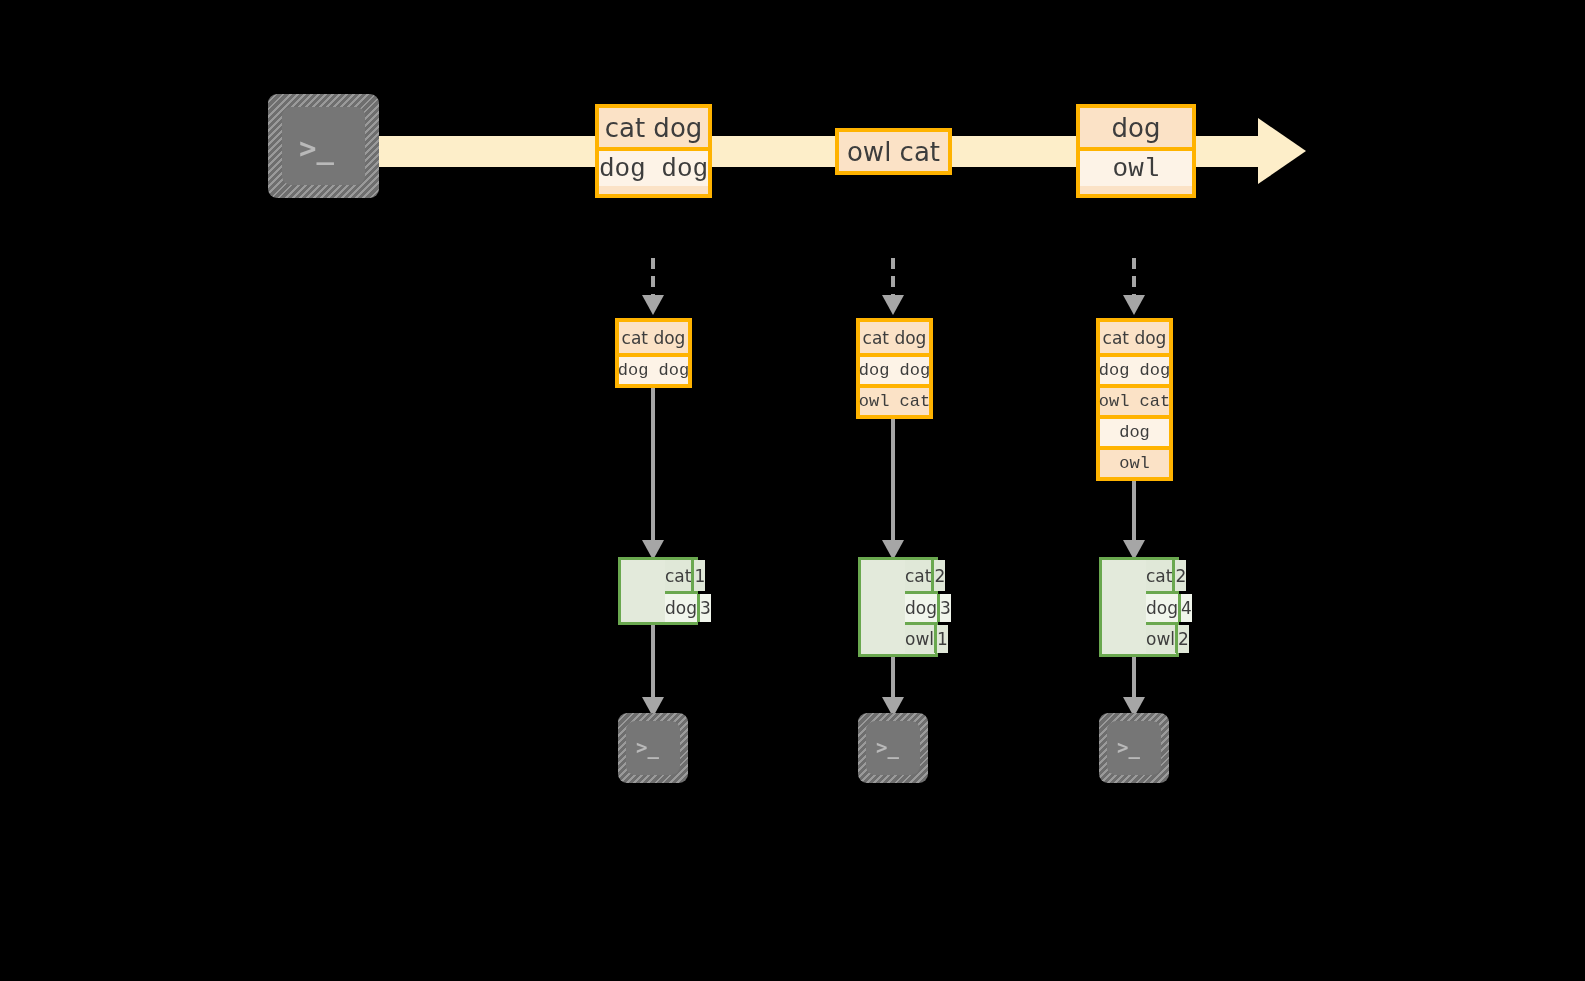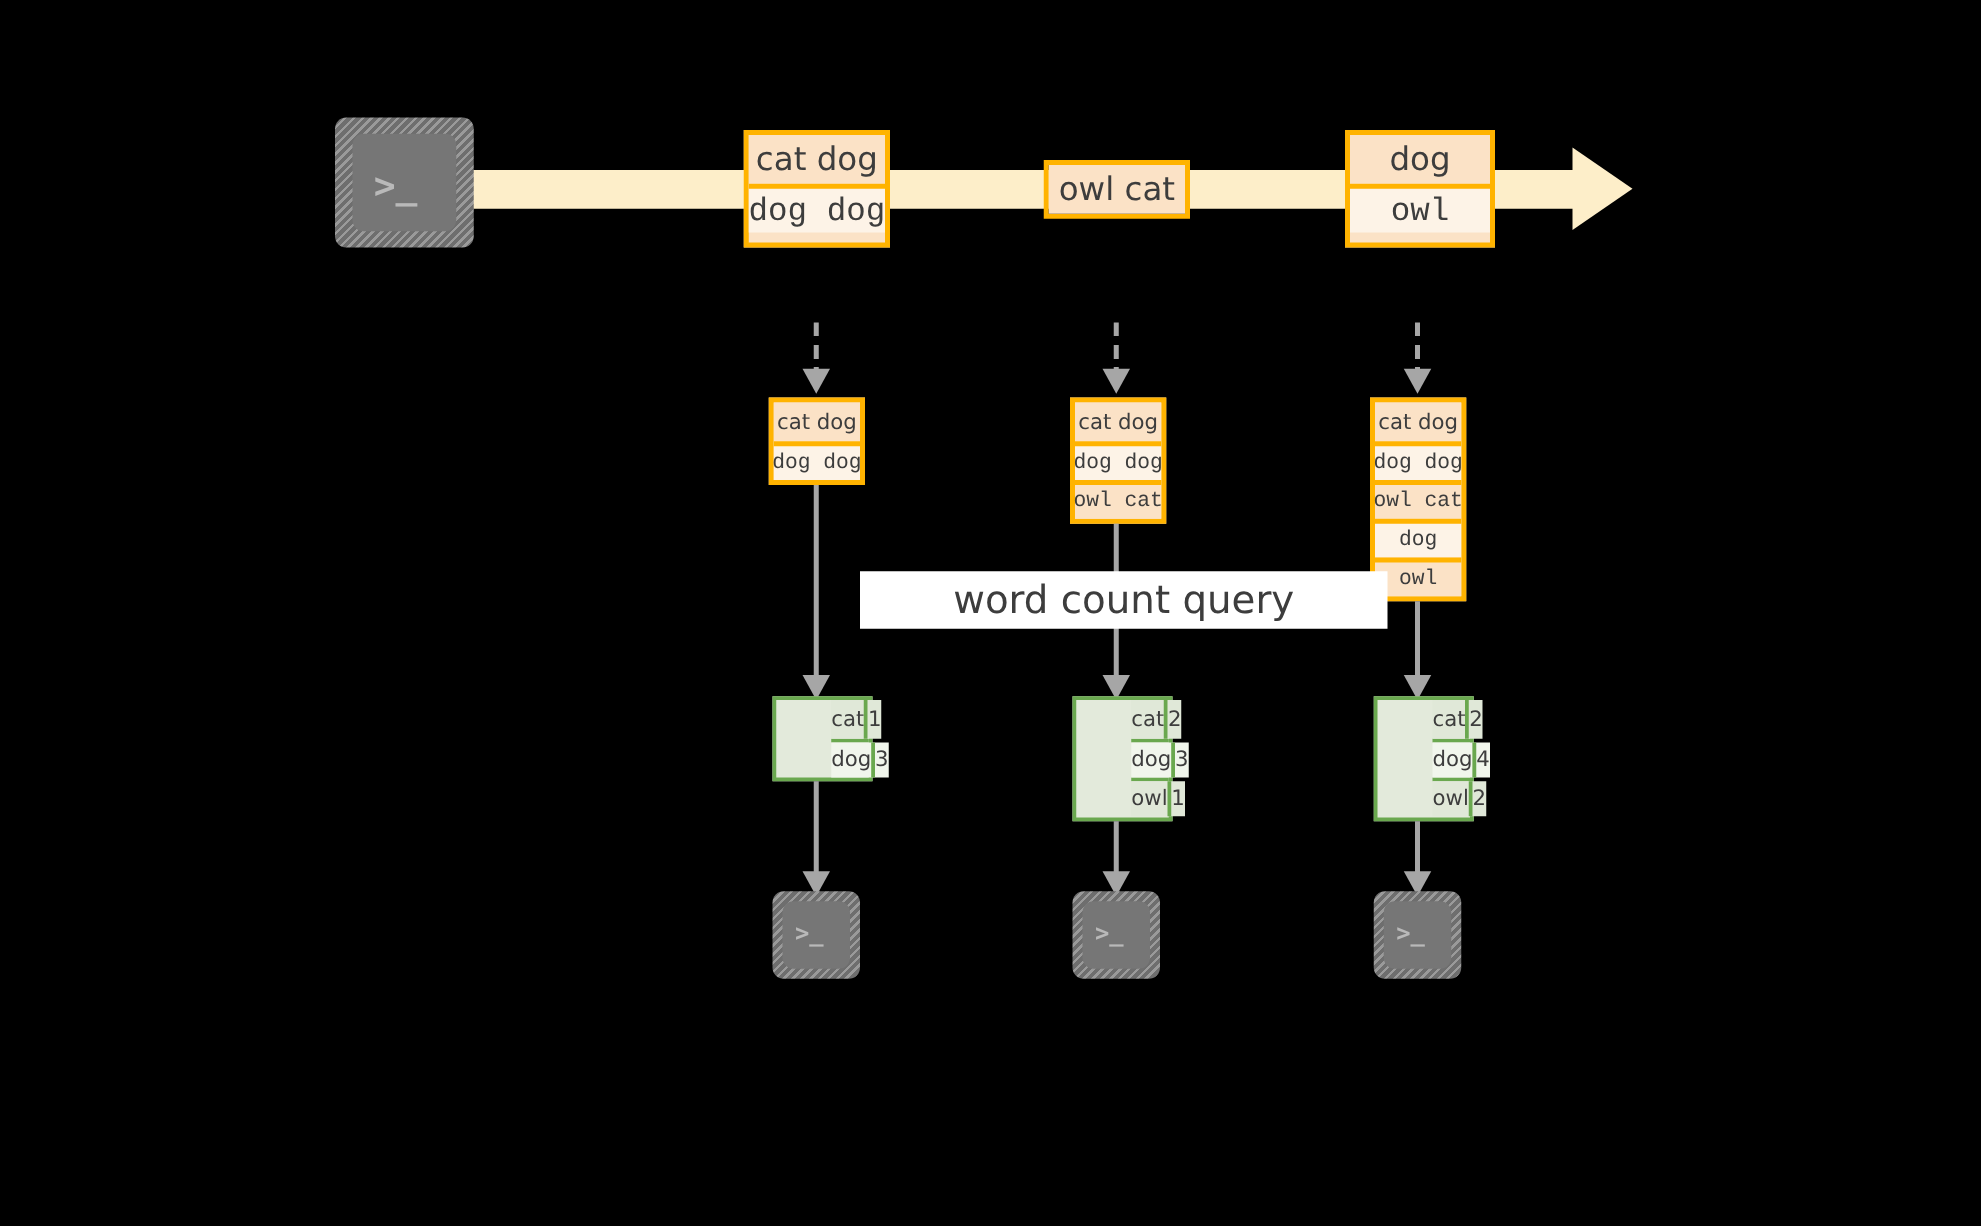--- a/index.html
+++ b/index.html
@@ -117,23 +117,20 @@
 
   <div class="ln" style="left:651px;top:388px;width:4px;height:155px;"></div>
   <div class="ahead" style="left:642px;top:540px;"></div>
 
   <div class="ln" style="left:891px;top:419px;width:4px;height:124px;"></div>
   <div class="ahead" style="left:882px;top:540px;"></div>
 
   <div class="ln" style="left:1132px;top:481px;width:4px;height:62px;"></div>
   <div class="ahead" style="left:1123px;top:540px;"></div>
 
-  <div class="qlabel" style="left:688px;top:457px;width:422px;height:46px;font-size:31px;">
-    <span>word count query</span>
-  </div>
 
   <div class="tbl" style="left:618px;top:557px;width:80px;height:68px;">
     <div class="trow dark">
       <div class="cell word">cat</div>
       <div class="cell cnt">1</div>
     </div>
     <div class="trow alt">
       <div class="cell word">dog</div>
       <div class="cell cnt">3</div>
     </div>

